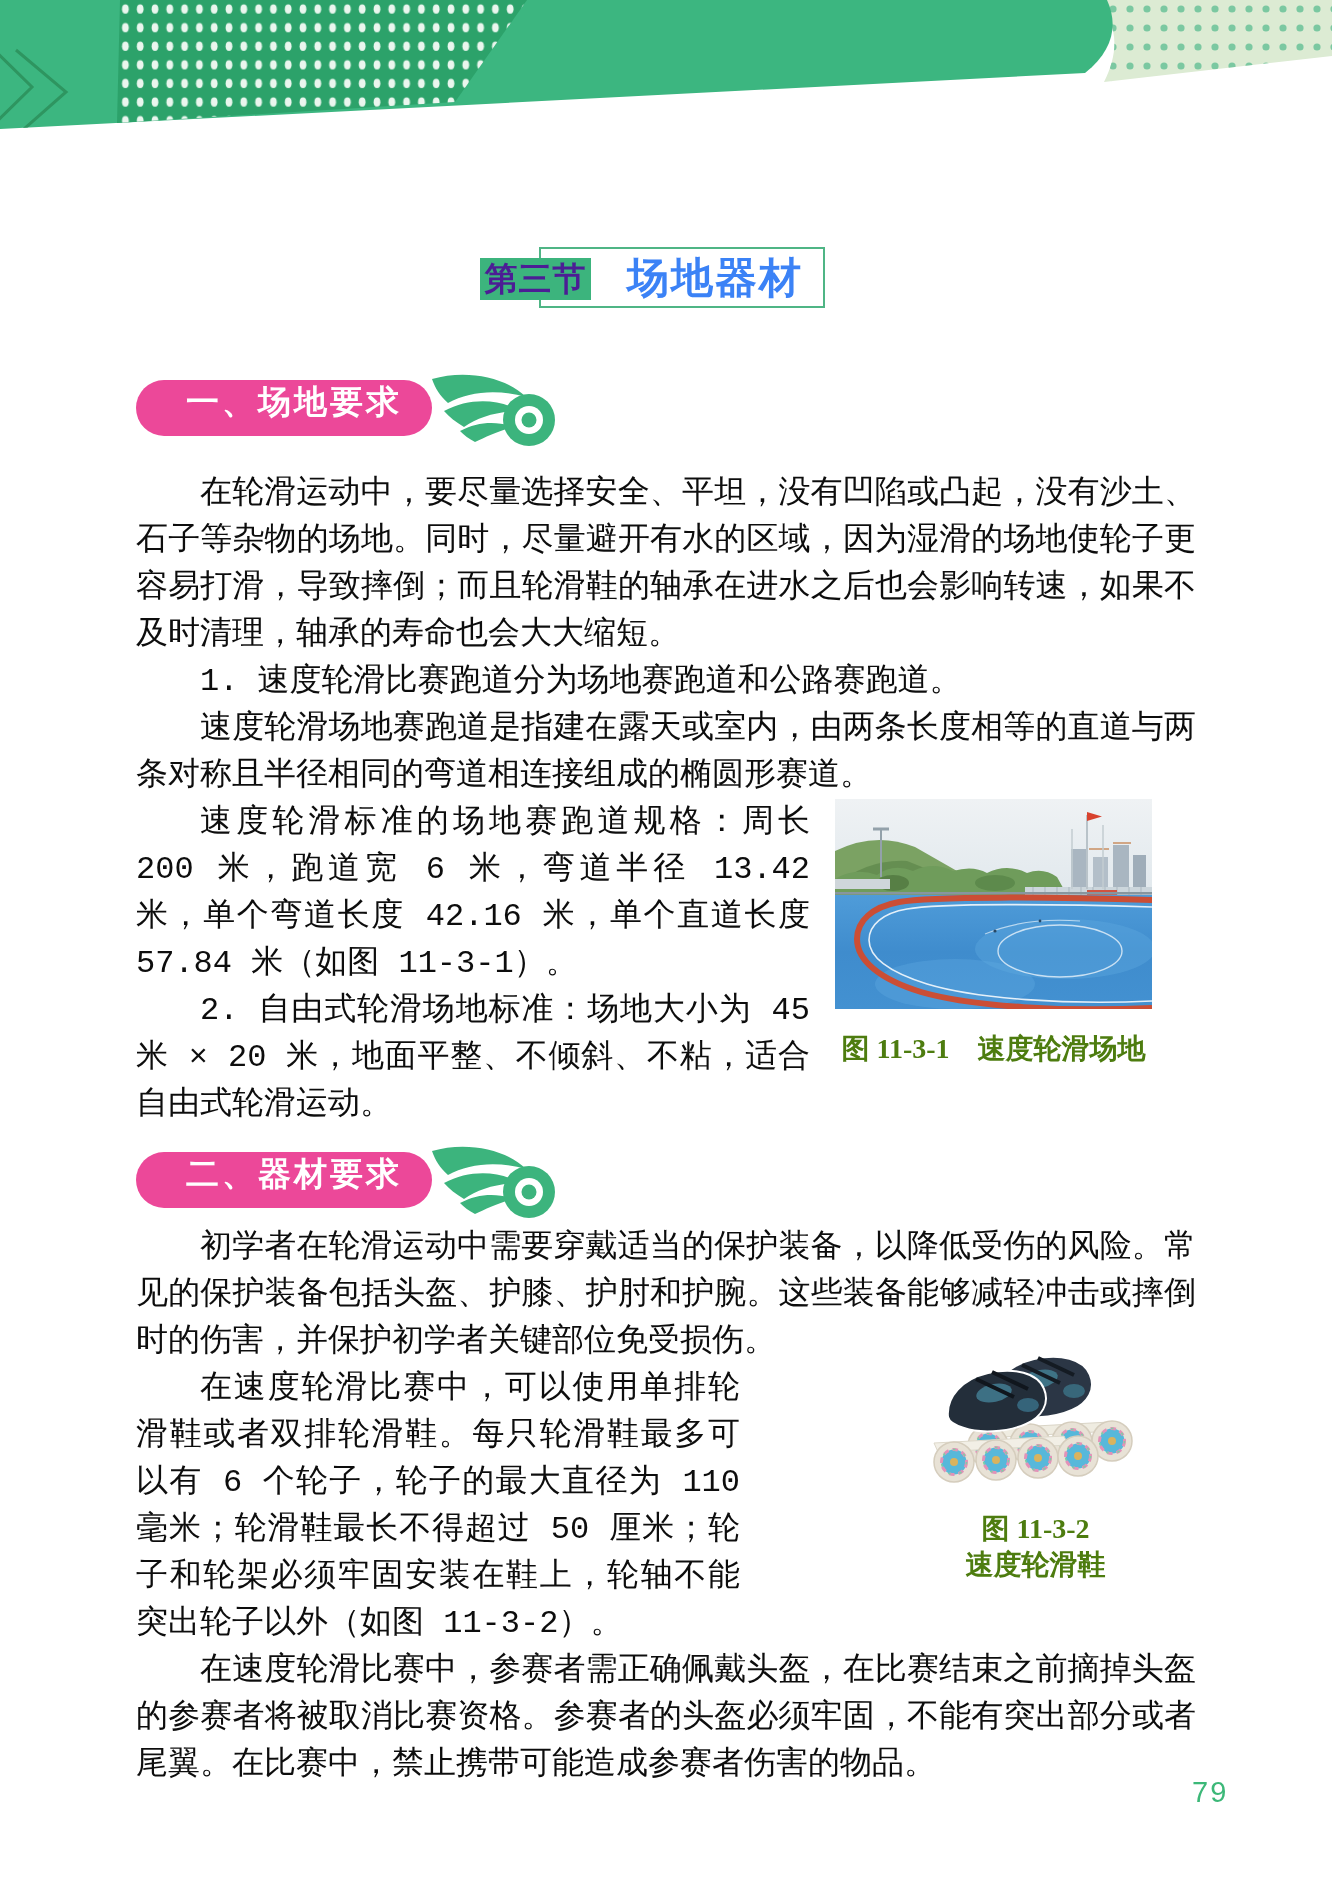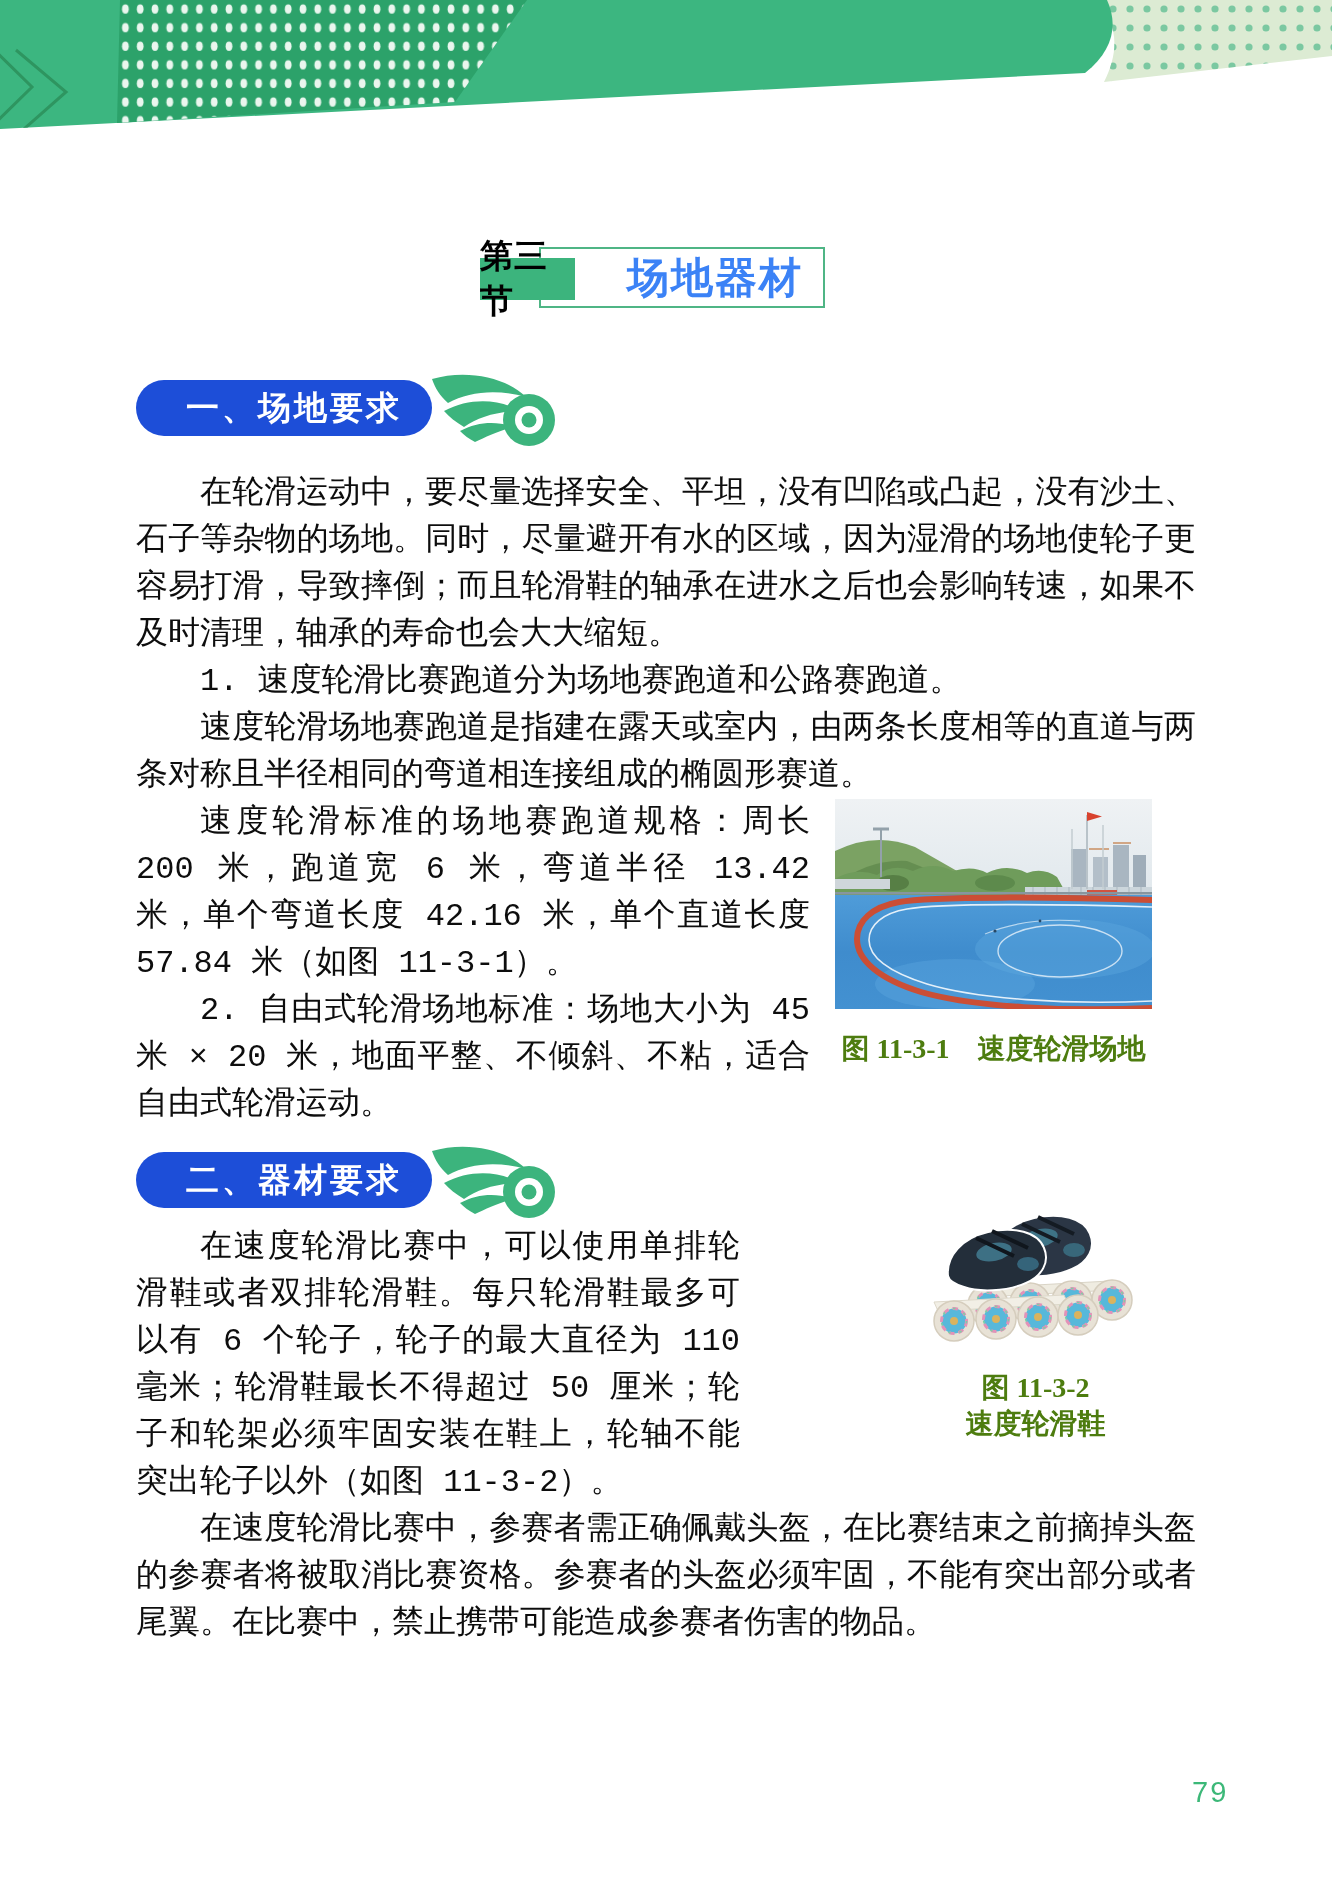--- a/index.html
+++ b/index.html
@@ -16,39 +16,39 @@
     position:absolute;top:110px;right:177px;
     font-family:"Liberation Sans","DejaVu Sans",sans-serif;
     font-weight:bold;font-size:31px;color:#43b181;letter-spacing:1px;
     white-space:nowrap;
   }
 
   
   .section-title{position:relative;width:360px;height:64px;margin:88px 0 0 480px;}
   .st-outline{position:absolute;left:59px;top:-1px;width:282px;height:57px;border:2px solid #4fb585;}
   .st-badge{
-    position:absolute;left:0;top:10px;width:95px;height:42px;background:#3cb47d;
+    position:absolute;left:0;top:10px;width:111px;height:42px;background:#3cb47d;
     display:flex;align-items:center;justify-content:center;
     font-family:"Liberation Sans","DejaVu Sans",sans-serif;
-    font-weight:bold;font-size:33px;color:#000000;letter-spacing:1px;
+    font-weight:bold;font-size:33px;color:#4c1d95;letter-spacing:1px;
   }
   .st-text{
     position:absolute;left:134px;top:2px;
     font-family:"Liberation Sans","DejaVu Sans",sans-serif;
     font-weight:bold;font-size:42px;color:#3b82f6;letter-spacing:2px;white-space:nowrap;margin-left:13px;
   }
 
   
   .content{padding:0 136px;position:relative;}
   .banner{position:relative;height:56px;}
   .banner.b1{margin-top:68px;}
   .banner.b2{margin-top:24px;}
   .banner-pill{
-    position:absolute;left:0;top:0;width:296px;height:56px;background:#1d4ed8;border-radius:28px;
-    display:flex;align-items:center;padding-left:50px;box-sizing:border-box;
+    position:absolute;left:0;top:0;width:296px;height:56px;background:#ec4899;border-radius:28px;
+    display:flex;align-items:flex-start;padding-left:50px;box-sizing:border-box;
   }
   .banner-pill span{
     font-family:"Liberation Sans","DejaVu Sans",sans-serif;
     font-weight:bold;font-size:33px;color:#ffffff;letter-spacing:3px;white-space:nowrap;
   }
   .winged-wheel{position:absolute;left:292px;top:-11px;}
 
   .textblock{font-size:32px;line-height:47px;text-align:justify;}
   .textblock.s1{margin-top:34px;}
   .textblock.s2{margin-top:16px;}
@@ -203,20 +203,21 @@
         <path d="M16,42 C42,28 72,30 92,42 C70,42 50,48 36,58 C28,53 21,48 16,42 Z"></path>
         <path d="M32,62 C50,52 70,52 86,58 C70,62 58,68 47,73 C41,70 36,66 32,62 Z"></path>
         <circle cx="101" cy="51" r="26"></circle>
       </g>
       <circle cx="101" cy="51" r="14" fill="#ffffff"></circle>
       <circle cx="101" cy="51" r="7.5" fill="#3cb47d"></circle>
     </svg>
   </div>
 
   <div class="textblock s2">
+    <p class="para">初学者在轮滑运动中需要穿戴适当的保护装备，以降低受伤的风险。常见的保护装备包括头盔、护膝、护肘和护腕。这些装备能够减轻冲击或摔倒时的伤害，并保护初学者关键部位免受损伤。</p>
 
     <figure class="fig2">
       <div class="inner">
         <svg class="photo" viewBox="0 0 215 140">
           <defs>
             <g id="wheel">
               <circle r="20" fill="#e8e2d6" stroke="#d5cdbd" stroke-width="1.5"></circle>
               <circle r="12.5" fill="#57b8da"></circle>
               <circle r="12.5" fill="none" stroke="#e292b8" stroke-width="3" stroke-dasharray="5.5 4"></circle>
               <circle r="12.5" fill="none" stroke="#7fcfa4" stroke-width="1.6" stroke-dasharray="2.5 9"></circle>

